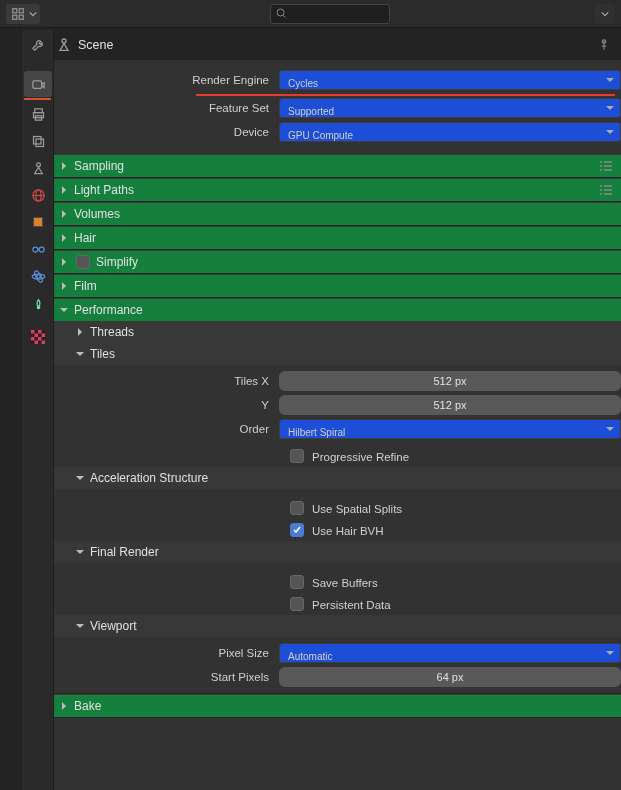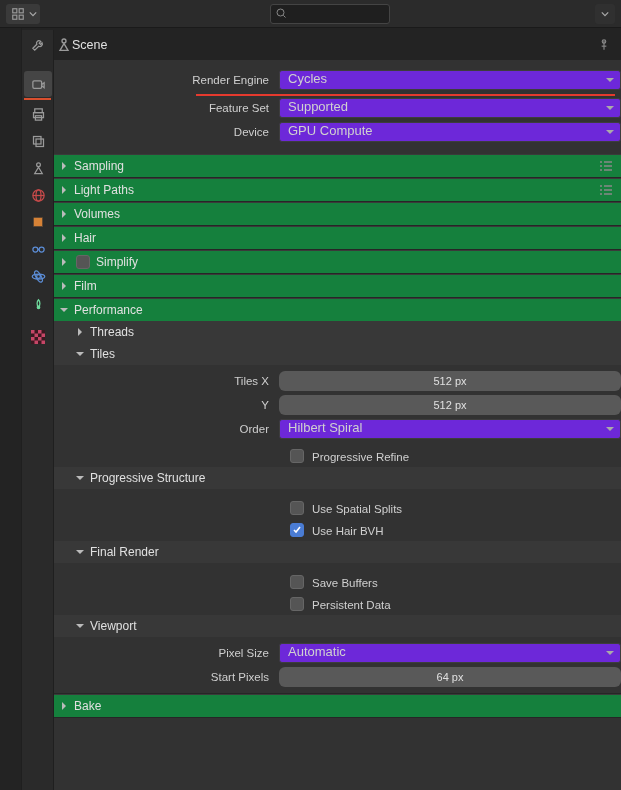--- a/index.html
+++ b/index.html
@@ -59,20 +59,21 @@
     display: flex; align-items: center; justify-content: center;
     cursor: pointer;
   }
 
   
   .scene-header {
     position: absolute;
     left: 56px; top: 34px; right: 10px;
     height: 22px;
     display: flex; align-items: center;
+    gap: 6px;
     justify-content: flex-end;
   }
   .scene-header .pin {
     margin-left: auto;
     color: #888; cursor: pointer;
   }
 
   
   .tab-strip {
     position: absolute;
@@ -129,29 +130,29 @@
     text-align: right;
     padding-right: 10px;
     color: #cfcfcf;
     font-size: 11.5px;
   }
   .prop-field {
     flex: 1;
   }
   .dropdown {
     height: 20px;
-    background: #6d28d9;
+    background: #1d4ed8;
     border: 1px solid #3d3d3d;
     border-radius: 3px;
-    display: flex; align-items: flex-start;
+    display: flex; align-items: flex-end;
     padding: 0 18px 0 8px;
     position: relative;
     cursor: pointer;
     color: #d0d0d0;
-    font-size: 13px;
+    font-size: 10px;
   }
   .dropdown::after {
     content: "";
     position: absolute; right: 6px; top: 50%;
     margin-top: -2px;
     width: 0; height: 0;
     border-left: 4px solid transparent;
     border-right: 4px solid transparent;
     border-top: 4px solid #aaa;
   }
@@ -573,21 +574,21 @@
         <span class="lbl">Progressive Refine</span>
       </div>
     </div>
 
     <div class="panel-header sub">
       <span class="disclosure open">
           <svg width="8" height="8" viewBox="0 0 8 8">
             <path d="M2 0l4 4-4 4z" fill="currentColor"></path>
           </svg>
         </span>
-      <span class="panel-title">Progressive Structure</span>
+      <span class="panel-title">Acceleration Structure</span>
     </div>
     <div class="panel-body sub">
       <div class="checkrow">
         <span class="chk"></span>
         <span class="lbl">Use Spatial Splits</span>
       </div>
       <div class="checkrow">
         <span class="chk checked">
             <svg width="10" height="10" viewBox="0 0 10 10">
               <path d="M2 5l2 2 4-5" stroke="#fff" stroke-width="1.6" fill="none"></path>

